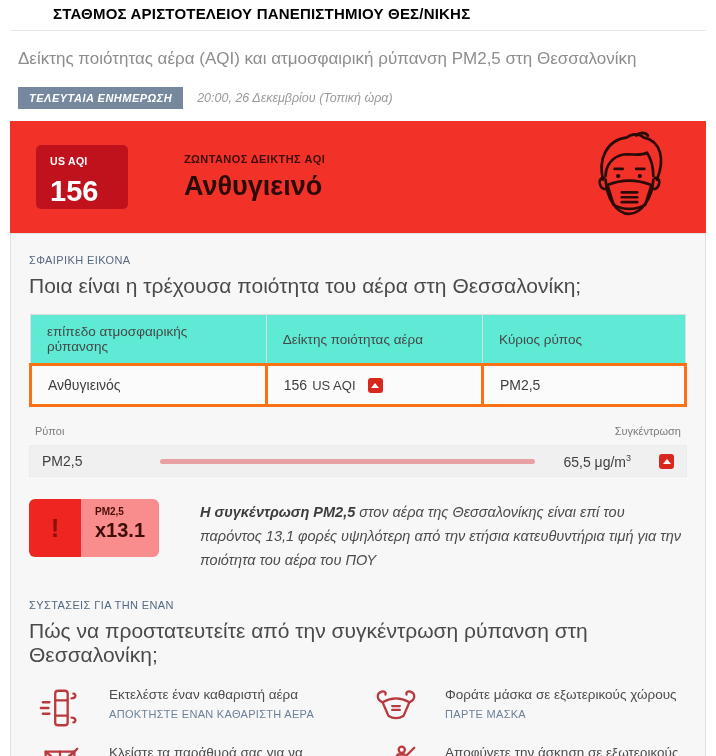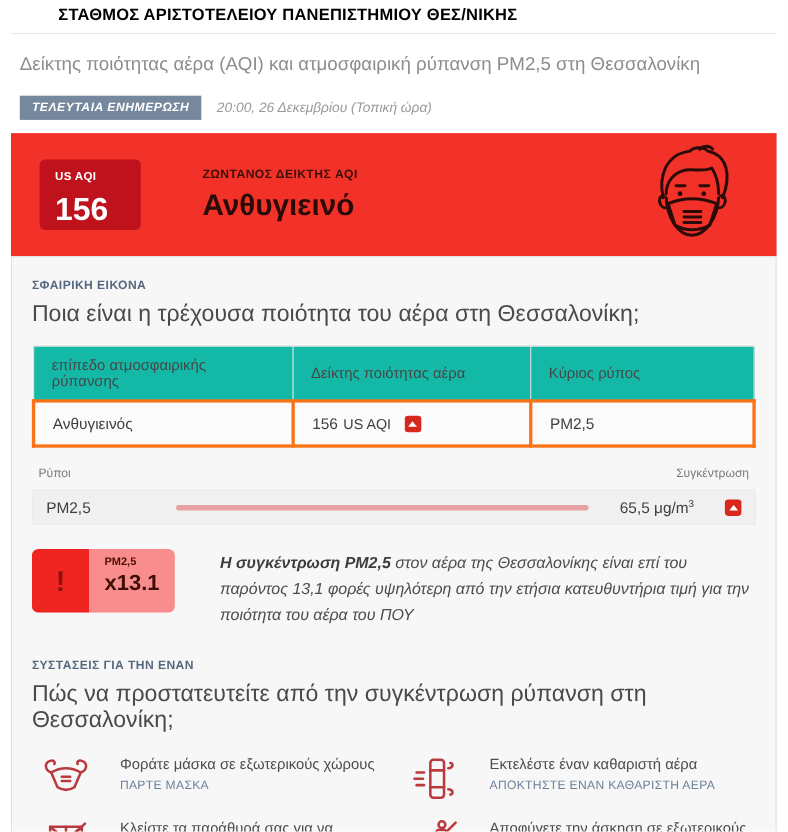--- a/index.html
+++ b/index.html
@@ -23,26 +23,26 @@
              height:64px; color:#fff; }
   .aqi-scale { font-size:10.5px; font-weight:700; letter-spacing:.3px; }
   .aqi-value { font-size:29px; font-weight:600; margin-top:8px; }
   .banner-text { margin-left:56px; }
   .live-caption { font-size:11px; font-weight:700; color:#3c0f07; letter-spacing:.4px; }
   .banner-status { font-size:27px; font-weight:600; color:#2a0b07; margin-top:6px; }
   .face-icon { margin-left:auto; margin-right:6px; line-height:0; }
 
   .panel { margin:0 10px; background:#f7f7f7; border:1px solid #e2e2e2;
            padding:20px 18px 16px; }
-  .sec-caption { font-size:11px; font-weight:700; color:#54687f; letter-spacing:.4px; }
+  .sec-caption { font-size:11px; font-weight:400; color:#54687f; letter-spacing:.4px; }
   .sec-title { font-size:21px; font-weight:400; color:#4a4a4a; margin-top:8px; }
 
   table.aq-table { width:100%; margin-top:16px; border-collapse:collapse; background:#fbfbfb;
                    border:1px solid #dcdcdc; }
-  .aq-table th { background:#14b8a6; text-align:left; font-weight:400; font-size:13.5px;
+  .aq-table th { background:#5eead4; text-align:left; font-weight:400; font-size:13.5px;
                  color:#474747; padding:9px 16px; border:1px solid #dcdcdc; }
   .aq-table td { font-size:14px; color:#3f3f3f; padding:11px 16px; border:3px solid #f97316; }
   .aq-table col.c1 { width:36%; } .aq-table col.c2 { width:33%; } .aq-table col.c3 { width:31%; }
   .aqi-cell { display:flex; align-items:center; }
   .aqi-cell .num { font-size:14px; }
   .aqi-cell .scale { font-size:13px; margin-left:5px; }
   .up-icon { width:15px; height:15px; border-radius:3px; background:#d8271d; margin-left:12px;
              display:inline-flex; align-items:center; justify-content:center; flex:none; }
   .up-icon::after { content:""; width:0; height:0; border-left:4px solid transparent;
                     border-right:4px solid transparent; border-bottom:5px solid #fff; }
@@ -183,55 +183,55 @@
   </div>
 
   <div class="sec-caption health-caption">ΣΥΣΤΑΣΕΙΣ ΓΙΑ ΤΗΝ ΕΝΑΝ</div>
   <div class="sec-title">Πώς να προστατευτείτε από την συγκέντρωση ρύπανση στη Θεσσαλονίκη;</div>
 
   <div class="rec-grid">
 
     <div class="rec-item">
       <span class="rec-icon">
         <svg width="46" height="46" viewBox="0 0 48 48">
-          <path class="stroke" d="M10 18 Q24 10 38 18 L32 32 Q24 37 16 32 Z"></path>
-          <line class="stroke" x1="20" y1="22" x2="28" y2="22"></line>
-          <line class="stroke" x1="20" y1="26" x2="28" y2="26"></line>
-          <path class="stroke" d="M10 18 C4 16 3 9 9 7 C12 6 14 8 13 10"></path>
-          <path class="stroke" d="M38 18 C44 16 45 9 39 7 C36 6 34 8 35 10"></path>
-        </svg>
-      </span>
-      <div>
-        <div class="rec-title">Φοράτε μάσκα σε εξωτερικούς χώρους</div>
-        <div class="rec-link">ΠΑΡΤΕ ΜΑΣΚΑ</div>
-      </div>
-    </div>
-
-    <div class="rec-item">
-      <span class="rec-icon">
-        <svg width="46" height="46" viewBox="0 0 48 48">
           <rect class="stroke" x="19" y="6" width="13" height="36" rx="3"></rect>
           <line class="stroke" x1="19" y1="16" x2="32" y2="16"></line>
           <line class="stroke" x1="19" y1="32" x2="32" y2="32"></line>
           <line class="stroke" x1="6" y1="18" x2="13" y2="18"></line>
           <line class="stroke" x1="4" y1="24" x2="12" y2="24"></line>
           <line class="stroke" x1="6" y1="30" x2="13" y2="30"></line>
           <path class="stroke" d="M36 14 C41 14 41 9 38 9"></path>
           <path class="stroke" d="M36 34 C41 34 41 39 38 39"></path>
         </svg>
       </span>
       <div>
         <div class="rec-title">Εκτελέστε έναν καθαριστή αέρα</div>
         <div class="rec-link">ΑΠΟΚΤΗΣΤΕ ΕΝΑΝ ΚΑΘΑΡΙΣΤΗ ΑΕΡΑ</div>
       </div>
     </div>
 
     <div class="rec-item">
       <span class="rec-icon">
         <svg width="46" height="46" viewBox="0 0 48 48">
+          <path class="stroke" d="M10 18 Q24 10 38 18 L32 32 Q24 37 16 32 Z"></path>
+          <line class="stroke" x1="20" y1="22" x2="28" y2="22"></line>
+          <line class="stroke" x1="20" y1="26" x2="28" y2="26"></line>
+          <path class="stroke" d="M10 18 C4 16 3 9 9 7 C12 6 14 8 13 10"></path>
+          <path class="stroke" d="M38 18 C44 16 45 9 39 7 C36 6 34 8 35 10"></path>
+        </svg>
+      </span>
+      <div>
+        <div class="rec-title">Φοράτε μάσκα σε εξωτερικούς χώρους</div>
+        <div class="rec-link">ΠΑΡΤΕ ΜΑΣΚΑ</div>
+      </div>
+    </div>
+
+    <div class="rec-item">
+      <span class="rec-icon">
+        <svg width="46" height="46" viewBox="0 0 48 48">
           <rect class="stroke" x="9" y="9" width="30" height="30"></rect>
           <line class="stroke" x1="24" y1="9" x2="24" y2="39"></line>
           <line class="stroke" x1="9" y1="24" x2="39" y2="24"></line>
           <path class="stroke" d="M9 9 L15 14 L15 34 L9 39"></path>
           <path class="stroke" d="M39 9 L33 14 L33 34 L39 39"></path>
           <line class="stroke" x1="42" y1="6" x2="6" y2="42"></line>
         </svg>
       </span>
       <div>
         <div class="rec-title">Κλείστε τα παράθυρά σας για να αποφύγετε τον βρώμικο εξωτερικό αέρα</div>

